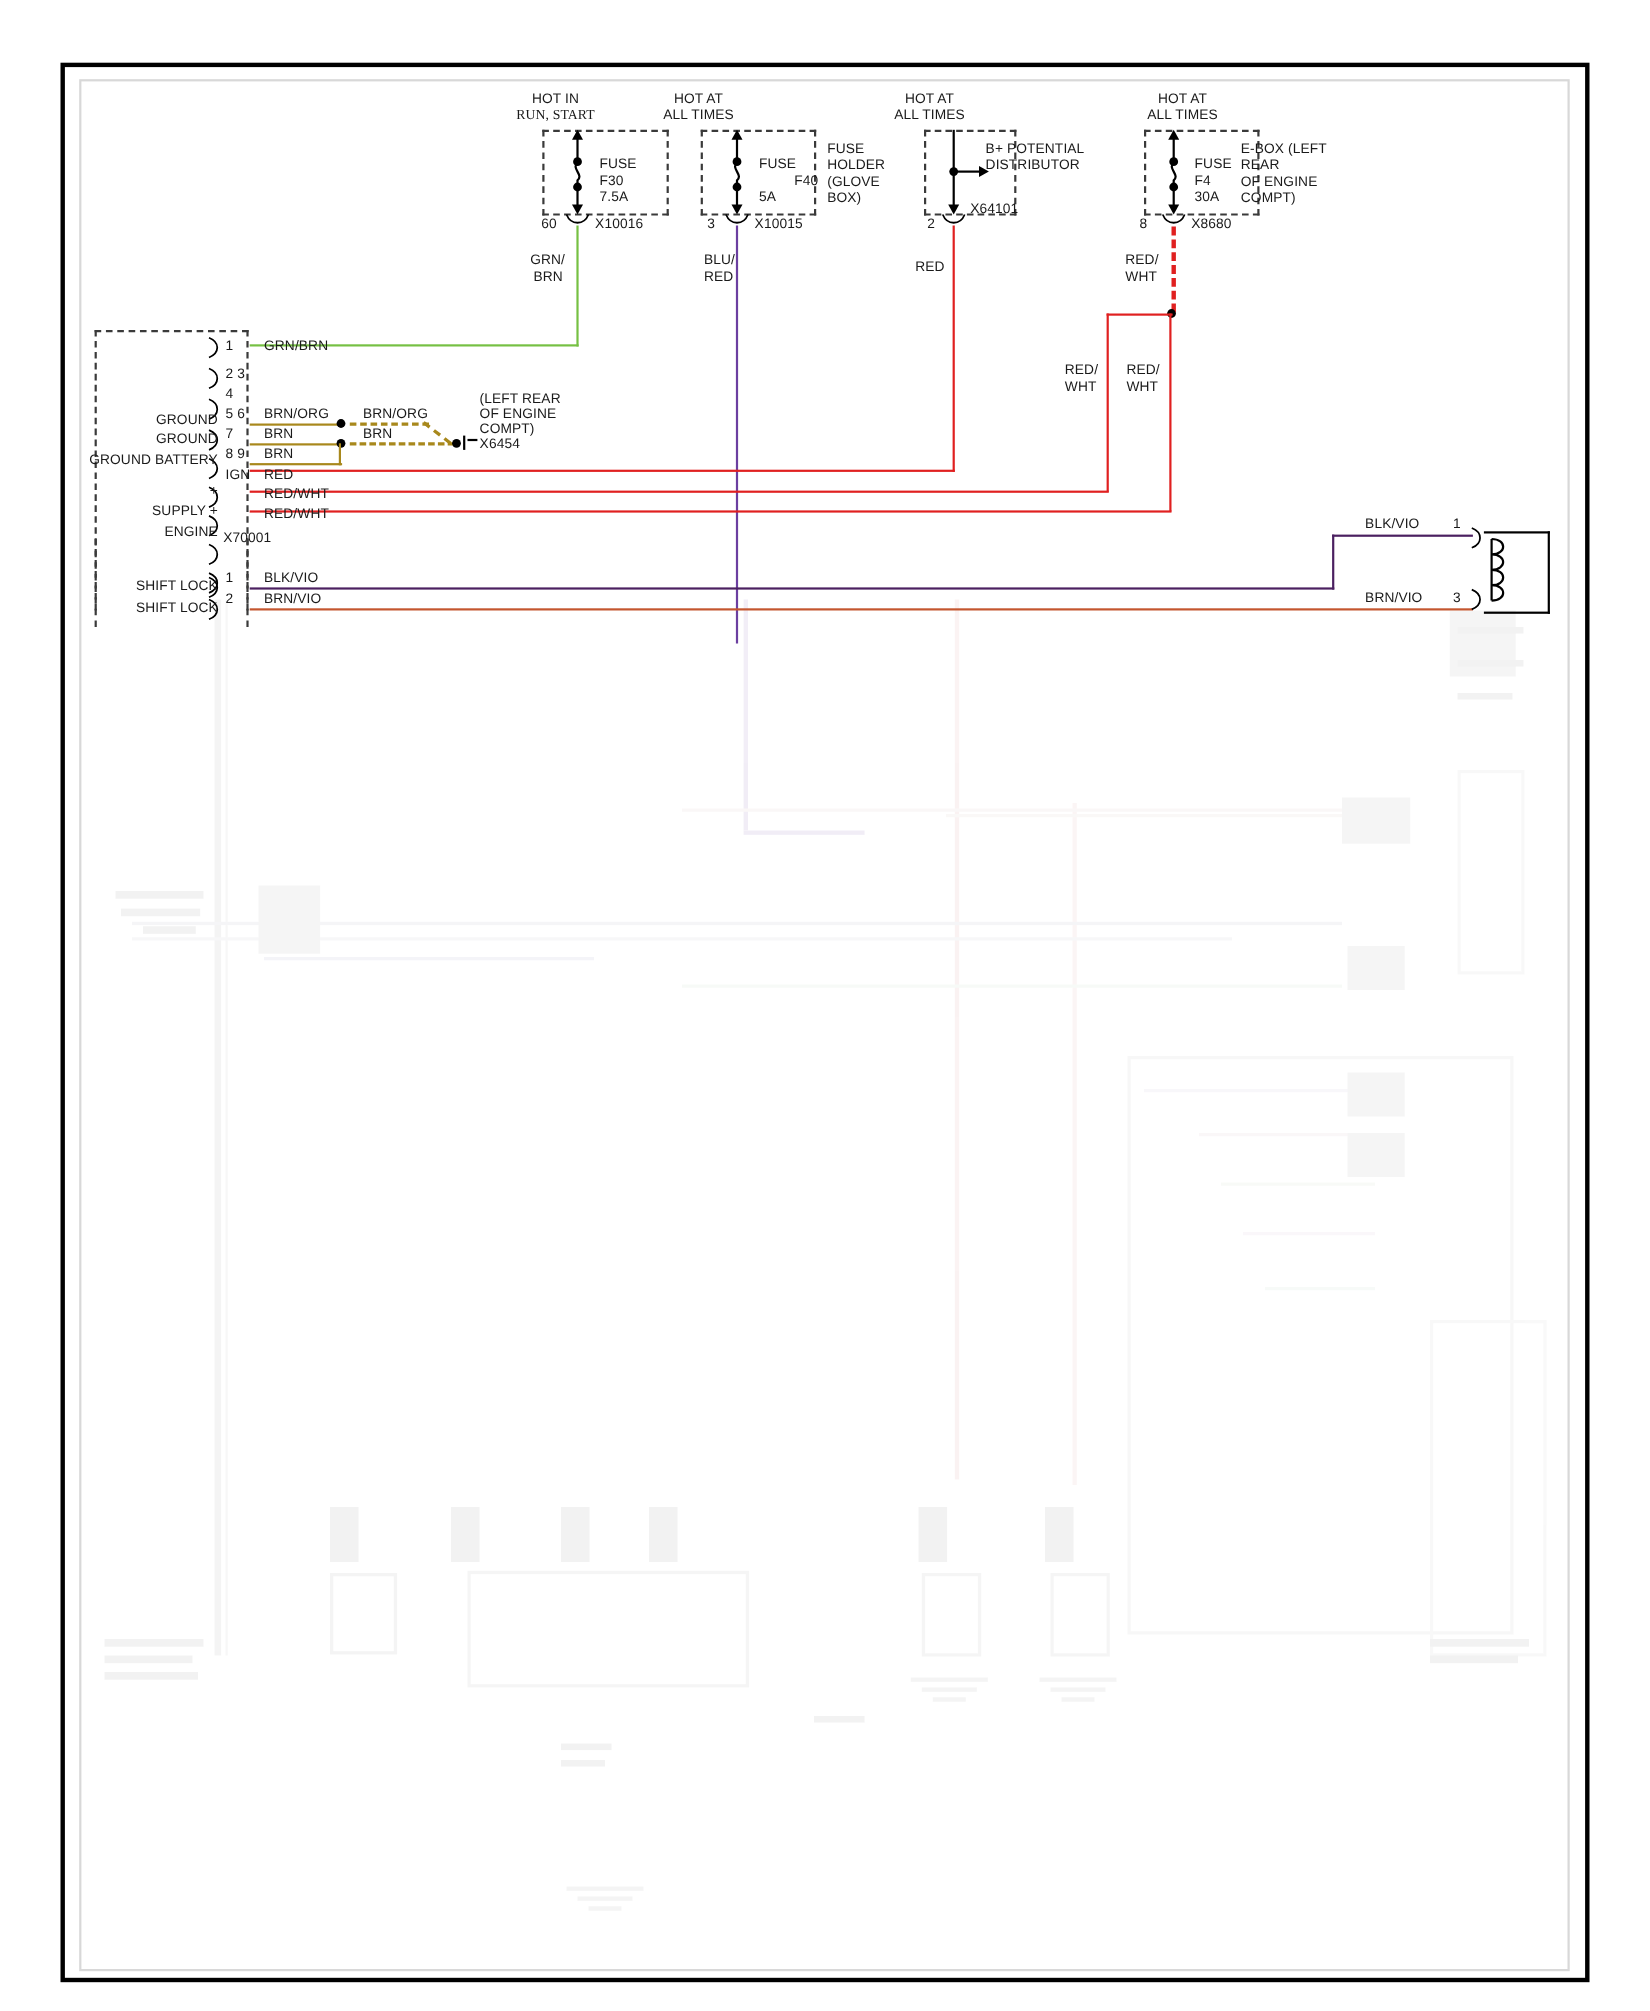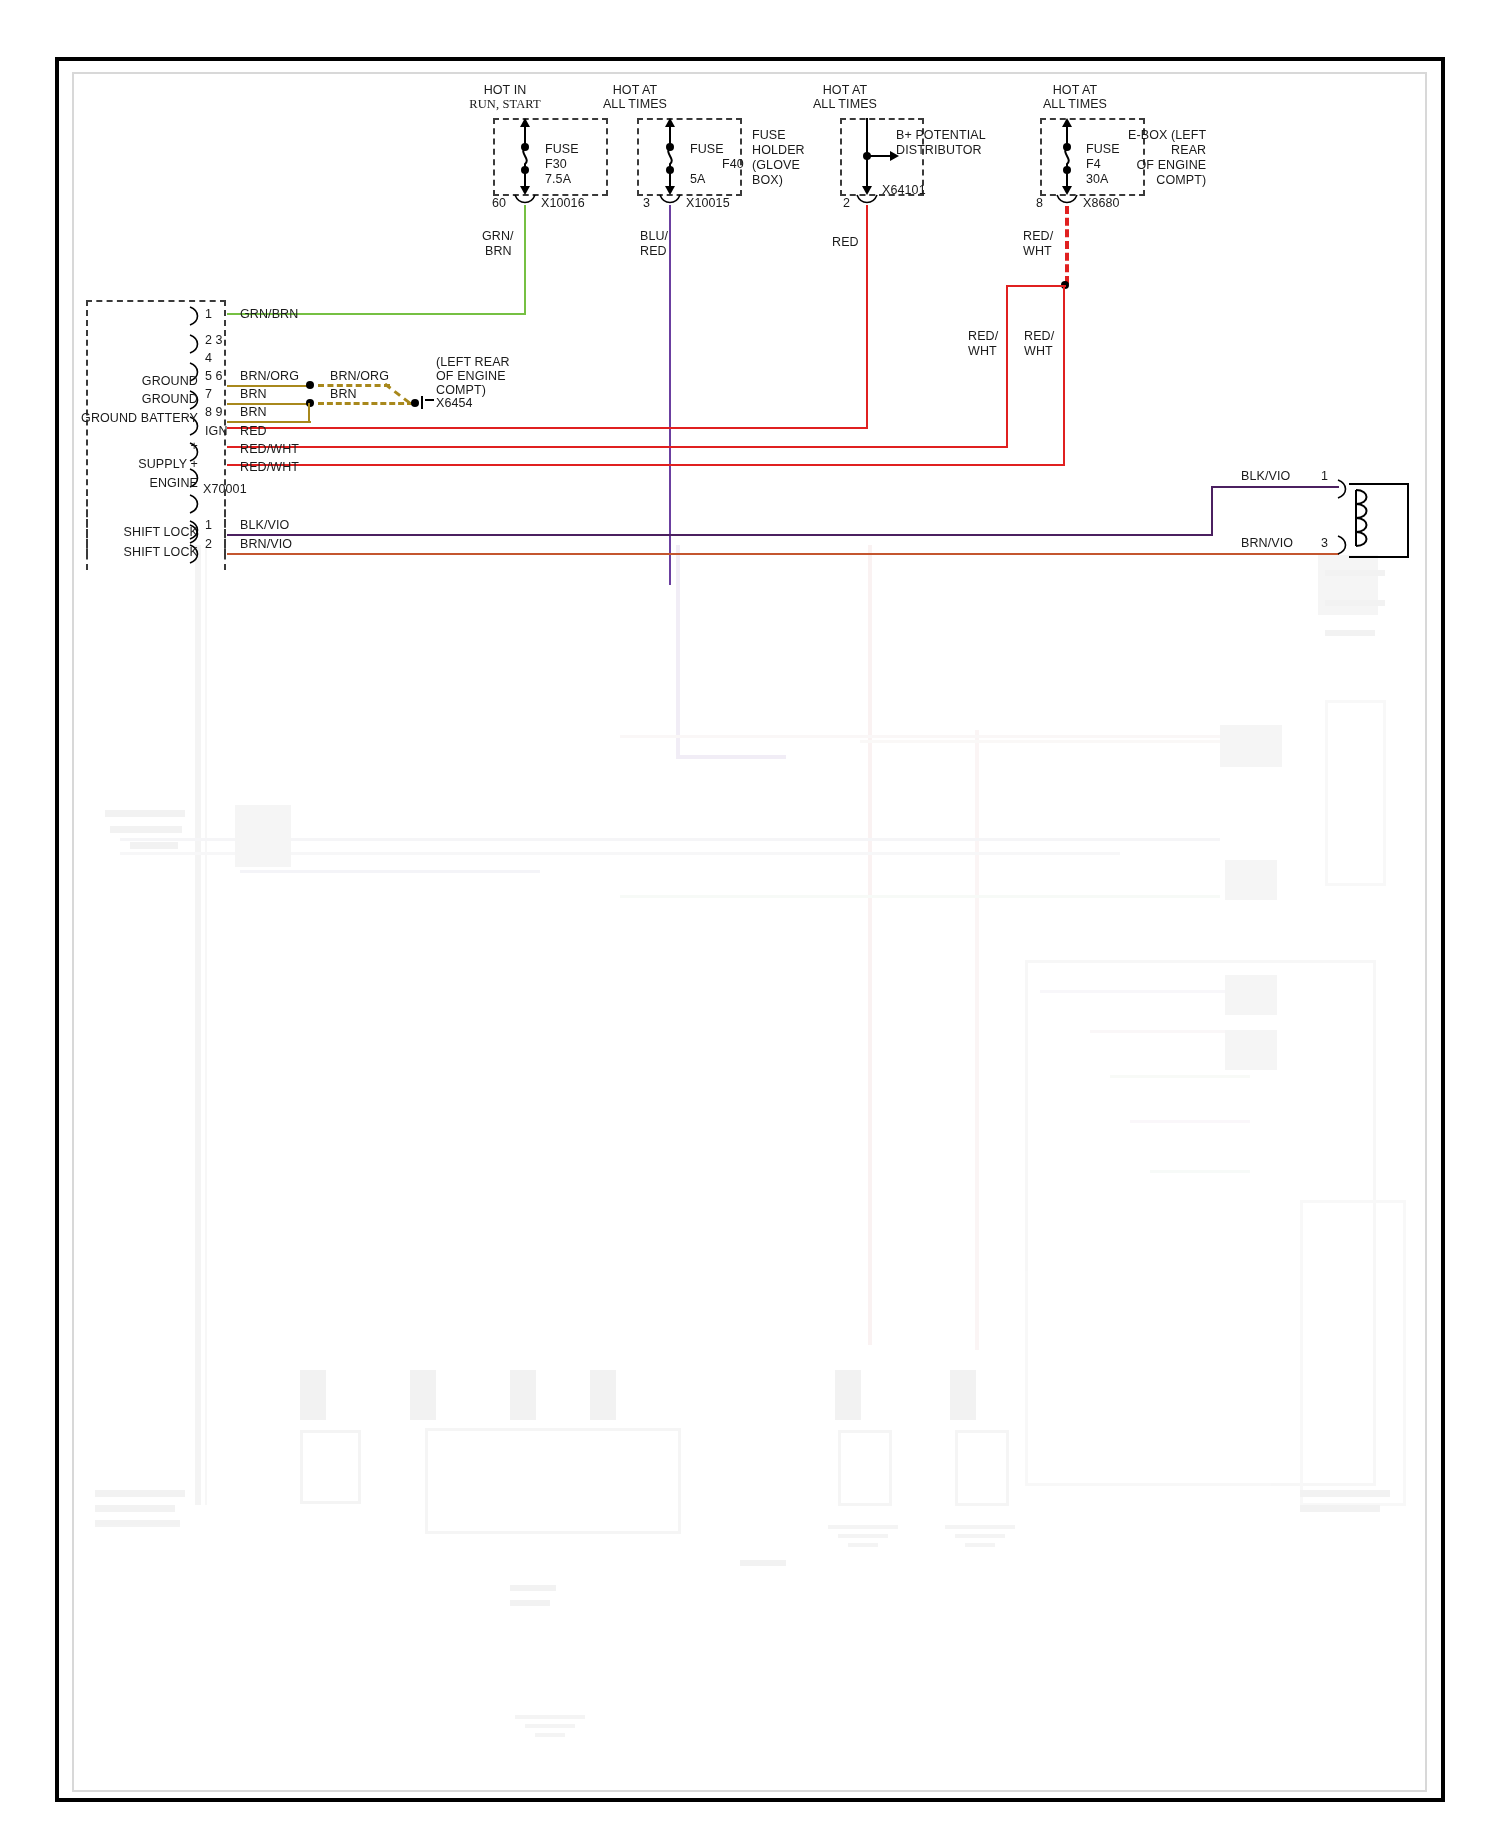--- a/index.html
+++ b/index.html
@@ -217,21 +217,21 @@
       <path d="M8 0 C 2 5, 14 11, 8 16 L8 22" stroke="#000" stroke-width="2" fill="none"></path>
     </svg>
     <div class="dot" style="left:1063px;top:166px;"></div>
     <div style="position:absolute;left:1066px;top:170px;width:2px;height:22px;background:#000;"></div>
     <div style="position:absolute;left:1062px;top:186px;border-left:5px solid transparent;border-right:5px solid transparent;border-top:9px solid #000;"></div>
 
     <div class="lbl" style="left:1086px;top:143px;">FUSE</div>
     <div class="lbl" style="left:1086px;top:158px;">F4</div>
     <div class="lbl" style="left:1086px;top:173px;">30A</div>
 
-    <div class="lbl" style="left:1128px;top:128px;line-height:15px;text-align:right;">E-BOX (LEFT
+    <div class="lbl" style="left:1128px;top:128px;line-height:15px;">E-BOX (LEFT
 REAR
 OF ENGINE
 COMPT)</div>
 
     <svg style="position:absolute;left:1056px;top:194px;" width="22" height="12">
       <path d="M1 1 C 5 11, 17 11, 21 1" stroke="#000" stroke-width="1.6" fill="none"></path>
     </svg>
     <div class="lbl" style="left:1036px;top:197px;">8</div>
     <div class="lbl" style="left:1083px;top:197px;">X8680</div>
 

